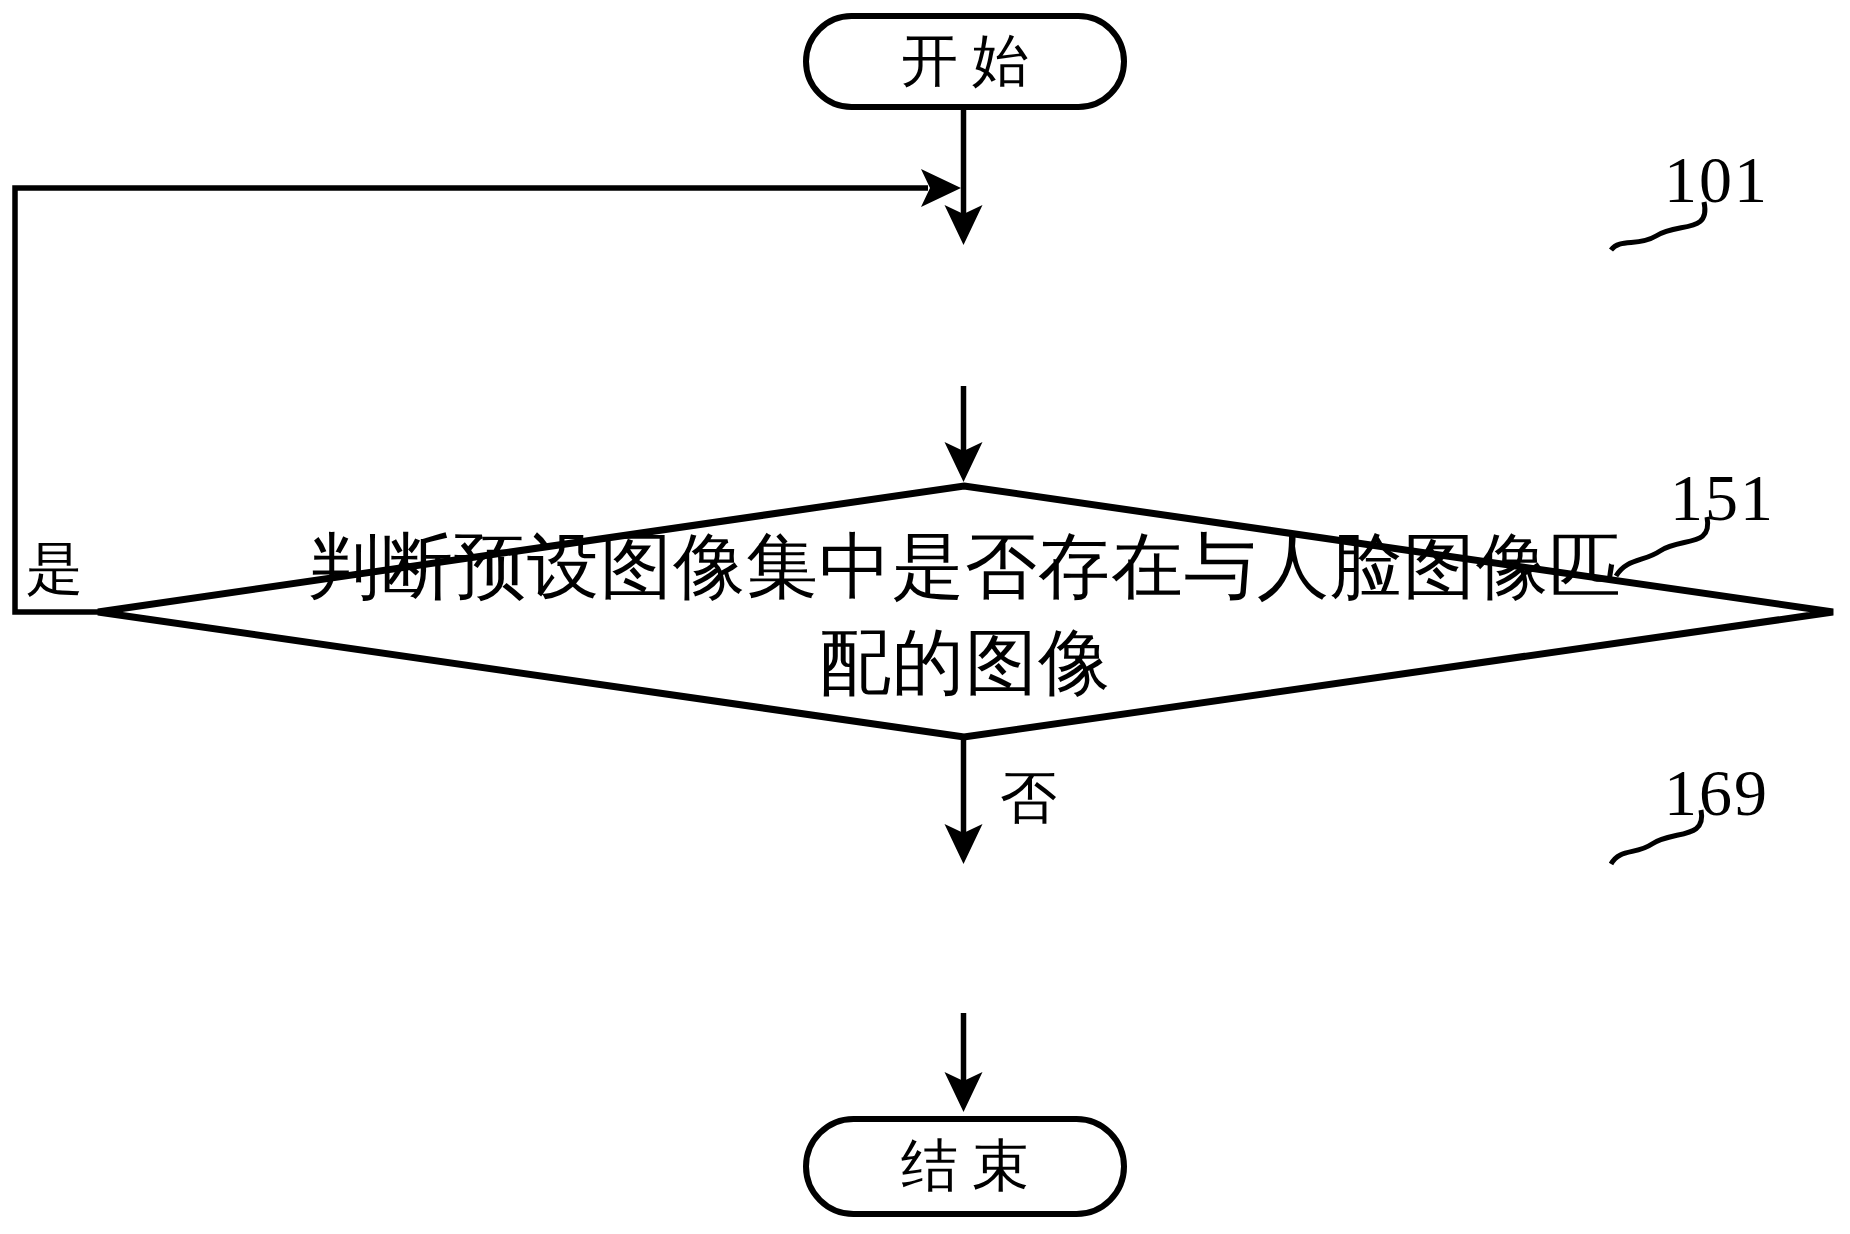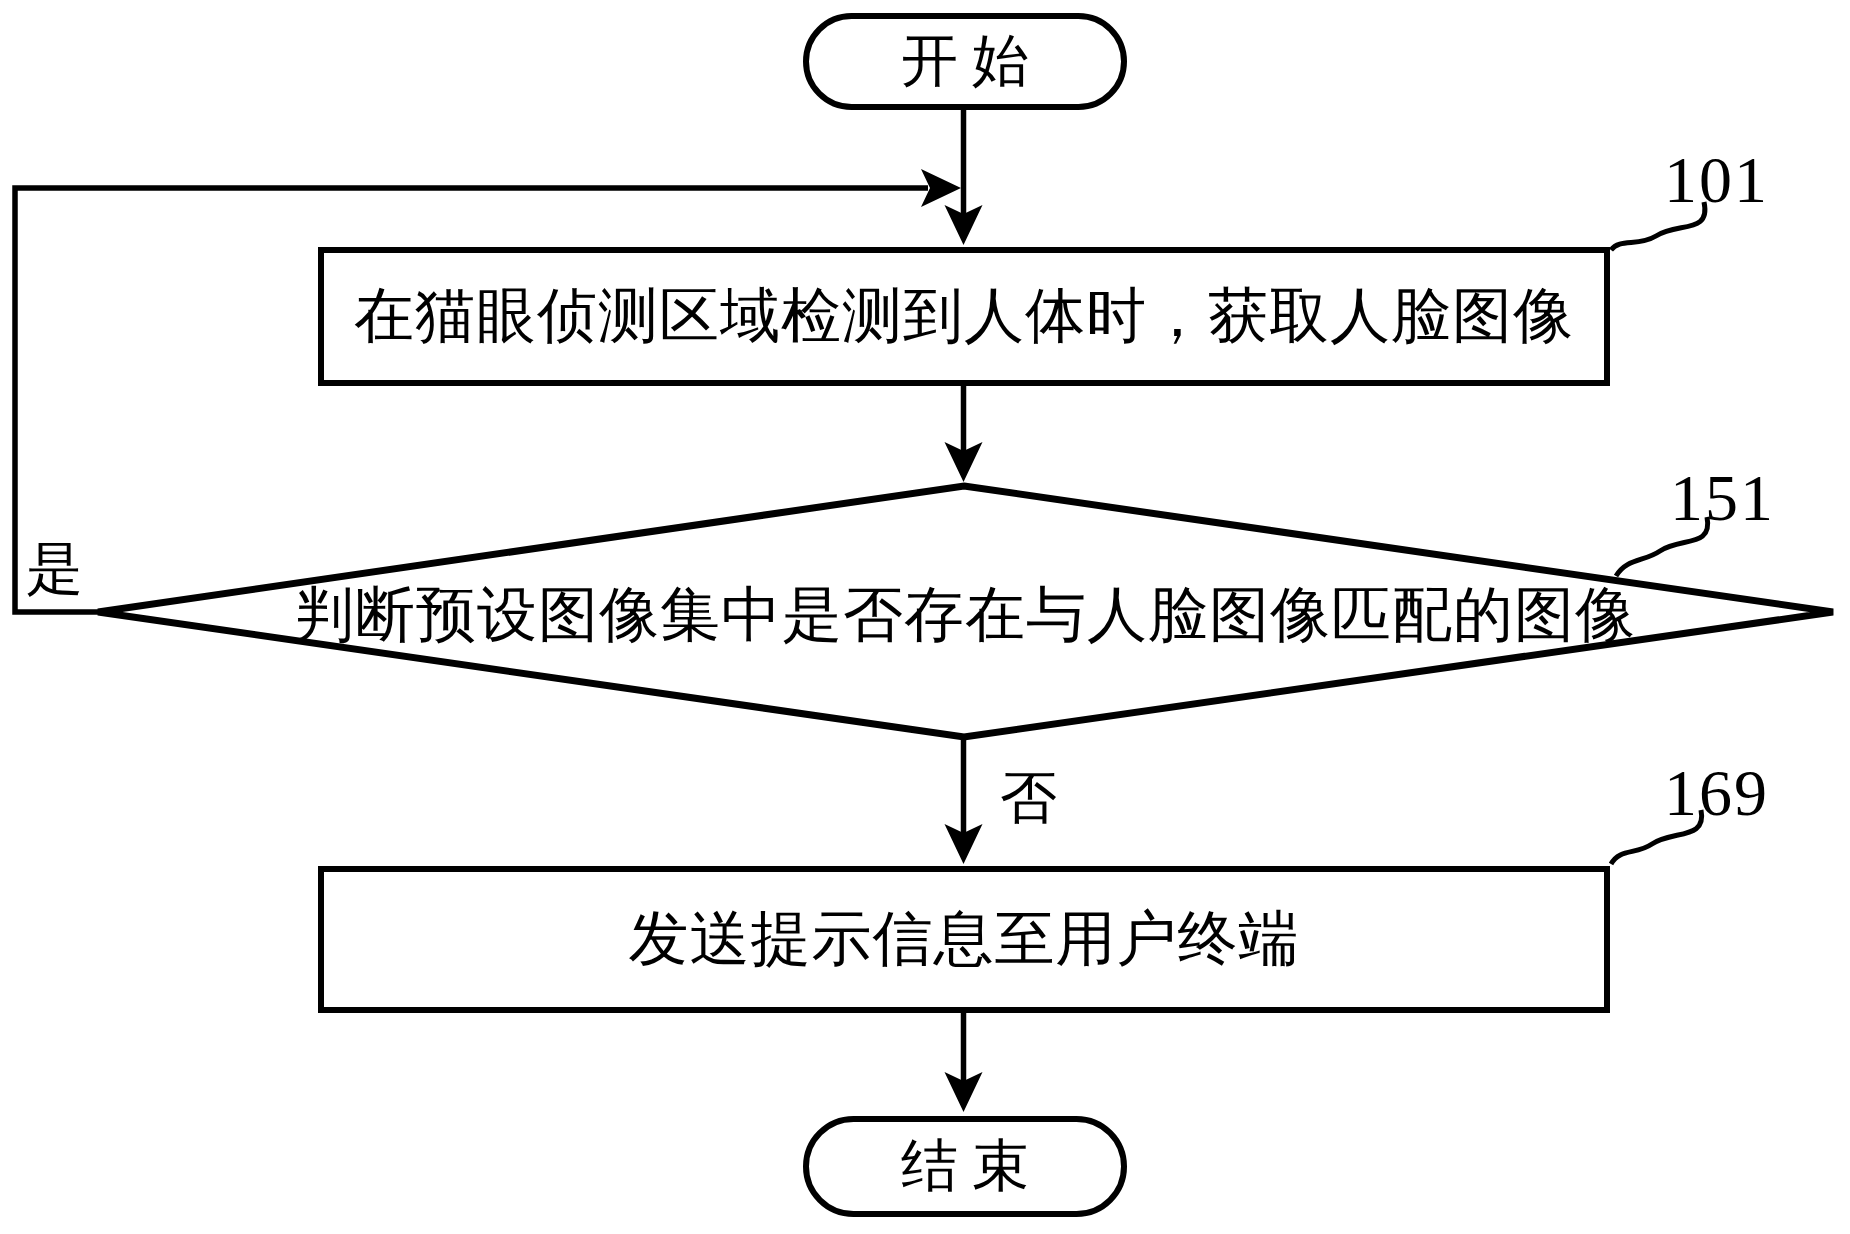--- a/index.html
+++ b/index.html
@@ -19,21 +19,21 @@
     background:#ffffff;
     display:flex;align-items:center;justify-content:center;
     text-align:center;
   }
   .terminal{border-radius:52px;font-size:57px;letter-spacing:14px;padding-left:14px;}
   .process{font-size:60px;letter-spacing:1px;}
   .decision-label{
     position:absolute;
     display:flex;align-items:center;justify-content:center;
     text-align:center;
-    font-size:60px;letter-spacing:1px;
+    font-size:72px;letter-spacing:1px;
   }
   .refnum{
     position:absolute;
     font-size:66px;
     letter-spacing:2px;
   }
   .branch-label{
     position:absolute;
     font-size:57px;
   }
@@ -64,33 +64,27 @@
 
     <path d="M1704,202 C1711,234 1678,222 1656,236 C1638,247 1620,238 1611,250" fill="none" stroke="#000000" stroke-width="5"></path>
     <path d="M1707,517 C1713,548 1681,537 1660,551 C1644,562 1627,558 1616,576" fill="none" stroke="#000000" stroke-width="5"></path>
     <path d="M1701,810 C1707,840 1673,830 1652,844 C1636,855 1620,848 1611,864" fill="none" stroke="#000000" stroke-width="5"></path>
   </svg>
 
   <div class="node terminal" style="left:803px;top:13px;width:324px;height:97px;">
     <span>开始</span>
   </div>
 
-  <div class="node process" style="left:318px;top:247px;width:1292px;height:139px;">
-    <span>在猫眼侦测区域检测到人体时，获取人脸图像</span>
-  </div>
   <div class="refnum" style="left:1664px;top:142px;">101</div>
 
   <div class="decision-label" style="left:280px;top:560px;width:1370px;height:110px;">判断预设图像集中是否存在与人脸图像匹配的图像</div>
   <div class="refnum" style="left:1670px;top:460px;">151</div>
 
   <div class="branch-label" style="left:26px;top:531px;">是</div>
   <div class="branch-label" style="left:1000px;top:760px;">否</div>
 
-  <div class="node process" style="left:318px;top:866px;width:1292px;height:147px;">
-    <span>发送提示信息至用户终端</span>
-  </div>
   <div class="refnum" style="left:1664px;top:755px;">169</div>
 
   <div class="node terminal" style="left:803px;top:1116px;width:324px;height:101px;">
     <span>结束</span>
   </div>
 
 </div>
 
 </body></html>

